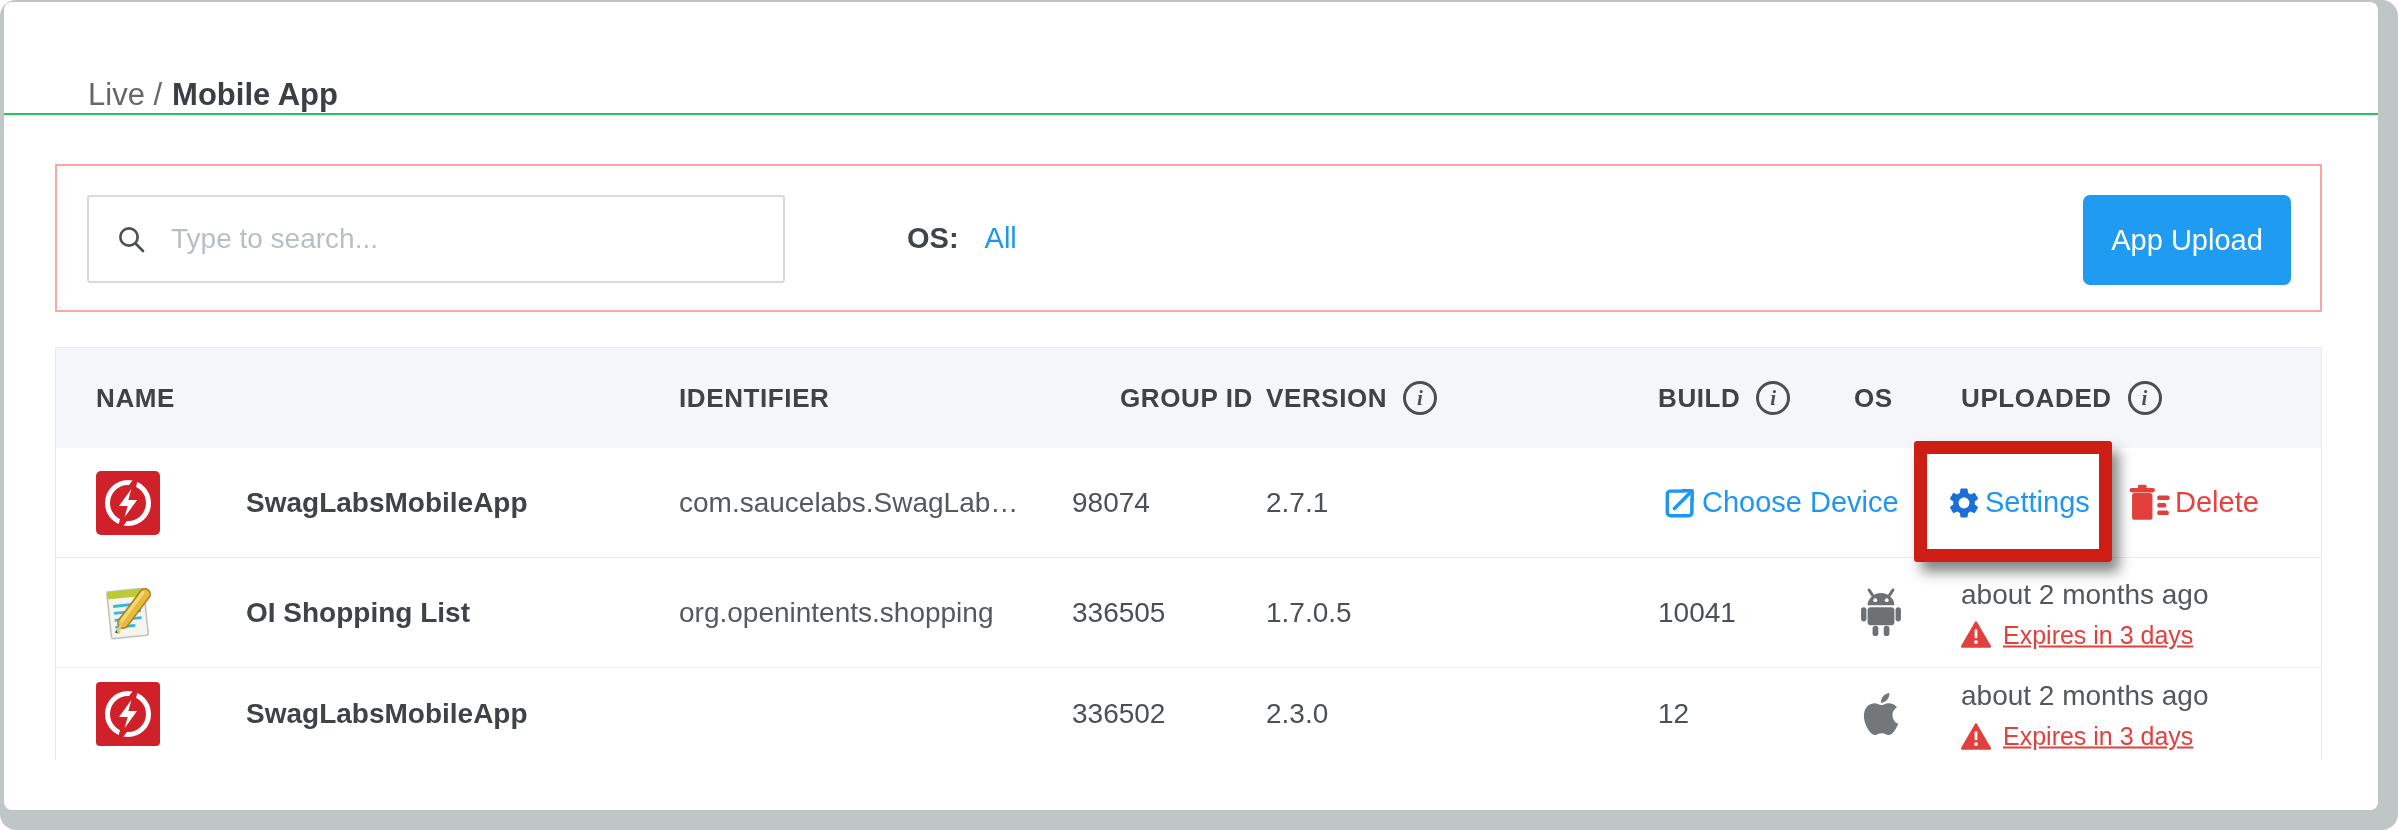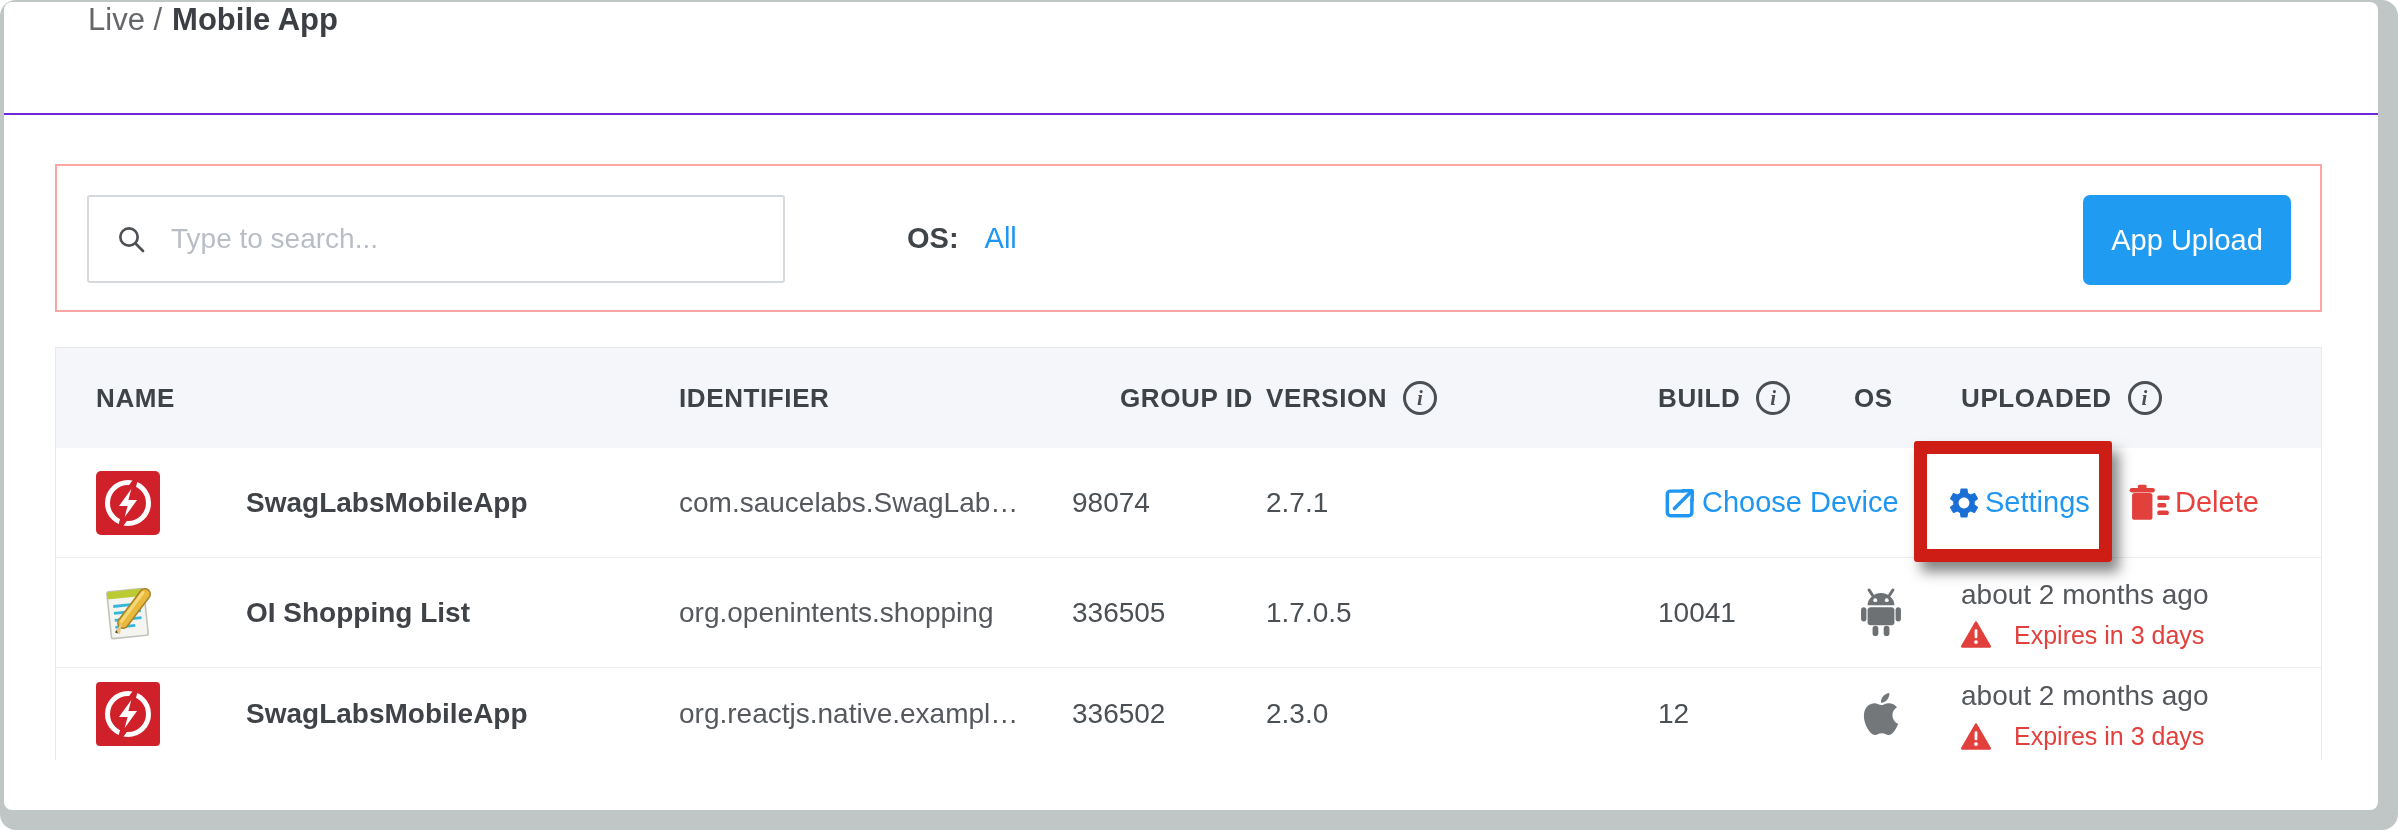--- a/index.html
+++ b/index.html
@@ -10,22 +10,22 @@
     background:#c0c6c6; border-radius:16px; overflow:hidden;
   }
   .window {
     position:absolute; left:4px; top:2px; width:2374px; height:808px;
     background:#ffffff; border-radius:8px; overflow:hidden;
   }
 
   
   .breadcrumb-bar {
     position:absolute; left:0; top:0; width:100%; height:113px;
-    border-bottom:2px solid #6d28d9;
-    display:flex; align-items:flex-start; padding-left:84px;
+    border-bottom:2px solid #22c55e;
+    display:flex; align-items:flex-end; padding-left:84px;
     font-size:31px; color:#64666a;
   }
   .breadcrumb-bar .crumb-section { font-weight:400; color:#64666a; }
   .breadcrumb-bar .crumb-page { font-weight:700; color:#3b3e42; margin-left:10px; }
 
   
   .toolbar {
     position:absolute; left:51px; top:162px; width:2267px; height:148px;
     background:#fff; border:2px solid #fca5a5;
   }
@@ -86,21 +86,21 @@
   .app-icon svg { width:64px; height:64px; display:block; }
   .c-name { left:190px; font-weight:700; color:#3f4347; }
   .c-ident { left:623px; color:#55595e; }
   .c-group { left:1016px; }
   .c-version { left:1210px; }
   .c-build { left:1602px; }
   .c-os { left:1790px; width:70px; display:flex; justify-content:center; }
   .c-uploaded { left:1905px; }
   .uploaded-line { font-size:28px; color:#54585c; line-height:36px; }
   .expires-line { display:flex; align-items:center; margin-top:8px; }
-  .expires-line .exp-text { font-size:25px; color:#e2403c; margin-left:23px; }
+  .expires-line .exp-text { font-size:25px; color:#e2403c; margin-left:12px;text-decoration:underline; }
 
   .action-link {
     position:absolute; top:50%; transform:translateY(-50%);
     display:flex; align-items:center; cursor:pointer; white-space:nowrap;
     font-size:29px; color:#1e96f2;
   }
   .action-link .lbl { margin-left:3px; }
   .a-choose { left:1605px; }
   .a-settings { left:1890px; z-index:2;justify-content:space-between; }
   .a-delete { left:2072px; color:#e8413e; }
@@ -262,21 +262,20 @@
 
       <div class="row r3">
         <div class="cell app-icon">
           <svg viewBox="0 0 64 64">
             <rect width="64" height="64" rx="4" fill="#d0212a"></rect>
             <circle cx="32" cy="32" r="20.5" fill="none" stroke="#ffffff" stroke-width="5"></circle>
             <polygon points="40,8 19,37 29,37 24,56 45,27 35,27" fill="#ffffff" stroke="#d0212a" stroke-width="4"></polygon>
           </svg>
         </div>
         <div class="cell c-name">SwagLabsMobileApp</div>
-        <div class="cell c-ident">org.reactjs.native.exampl…</div>
         <div class="cell c-group">336502</div>
         <div class="cell c-version">2.3.0</div>
         <div class="cell c-build">12</div>
         <div class="cell c-os">
           <svg width="42" height="44" viewBox="0 0 24 24" fill="#747779">
             <path d="M12.152 6.896c-.948 0-2.415-1.078-3.96-1.04-2.04.027-3.91 1.183-4.961 3.014-2.117 3.675-.546 9.103 1.519 12.09 1.013 1.454 2.208 3.09 3.792 3.039 1.52-.065 2.09-.987 3.935-.987 1.831 0 2.35.987 3.96.948 1.637-.026 2.676-1.48 3.676-2.948 1.156-1.688 1.636-3.325 1.662-3.415-.039-.013-3.182-1.221-3.22-4.857-.026-3.04 2.48-4.494 2.597-4.559-1.429-2.09-3.623-2.324-4.39-2.376-2-.156-3.675 1.09-4.61 1.09zM15.53 3.83c.843-1.012 1.4-2.427 1.245-3.83-1.207.052-2.662.805-3.532 1.818-.78.896-1.454 2.338-1.273 3.714 1.338.104 2.715-.688 3.559-1.701"></path>
           </svg>
         </div>
         <div class="cell c-uploaded">
           <div class="uploaded-line">about 2 months ago</div>

